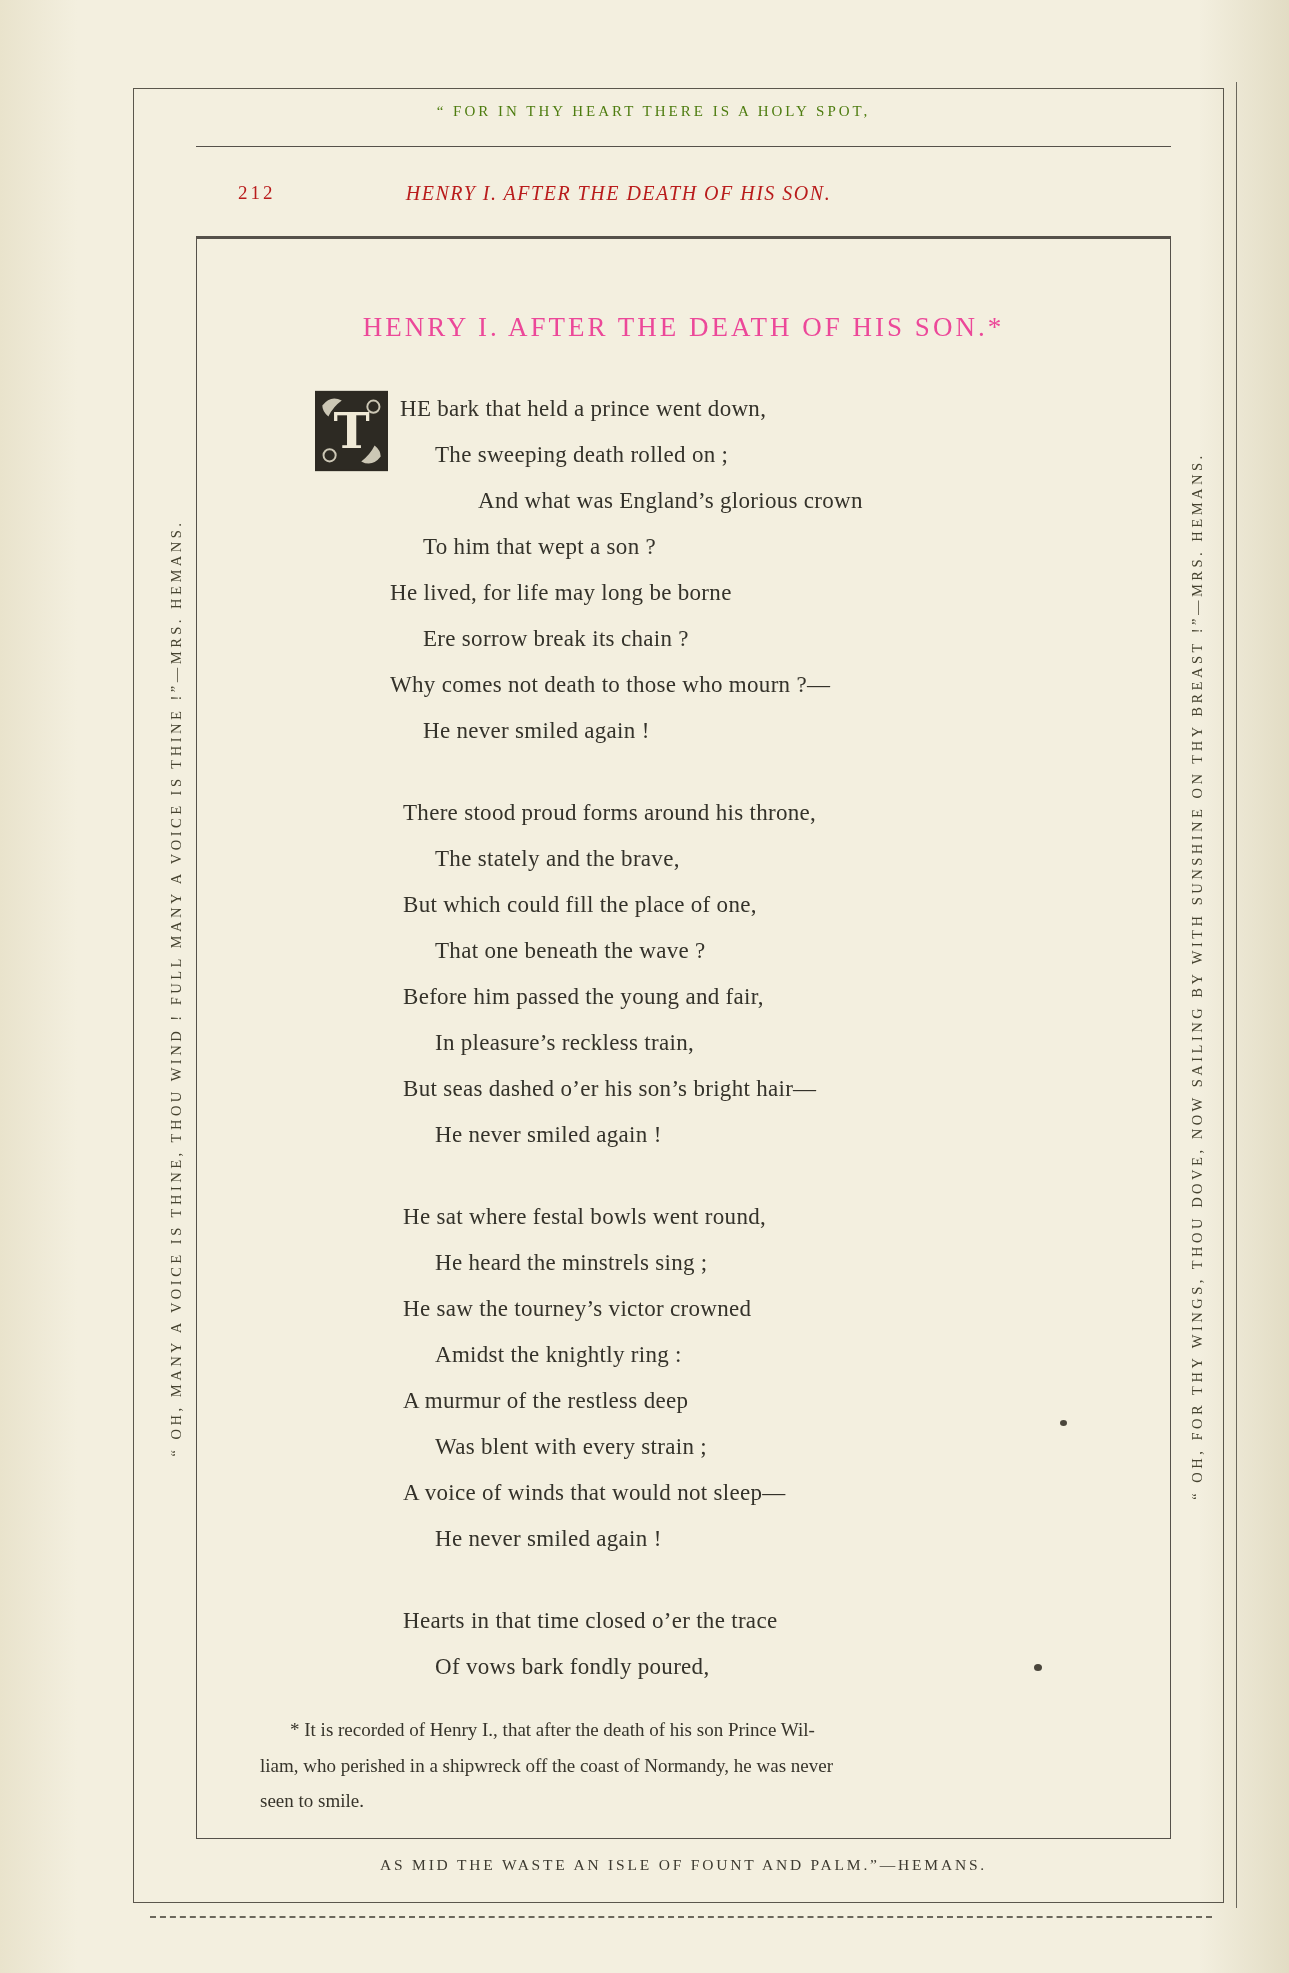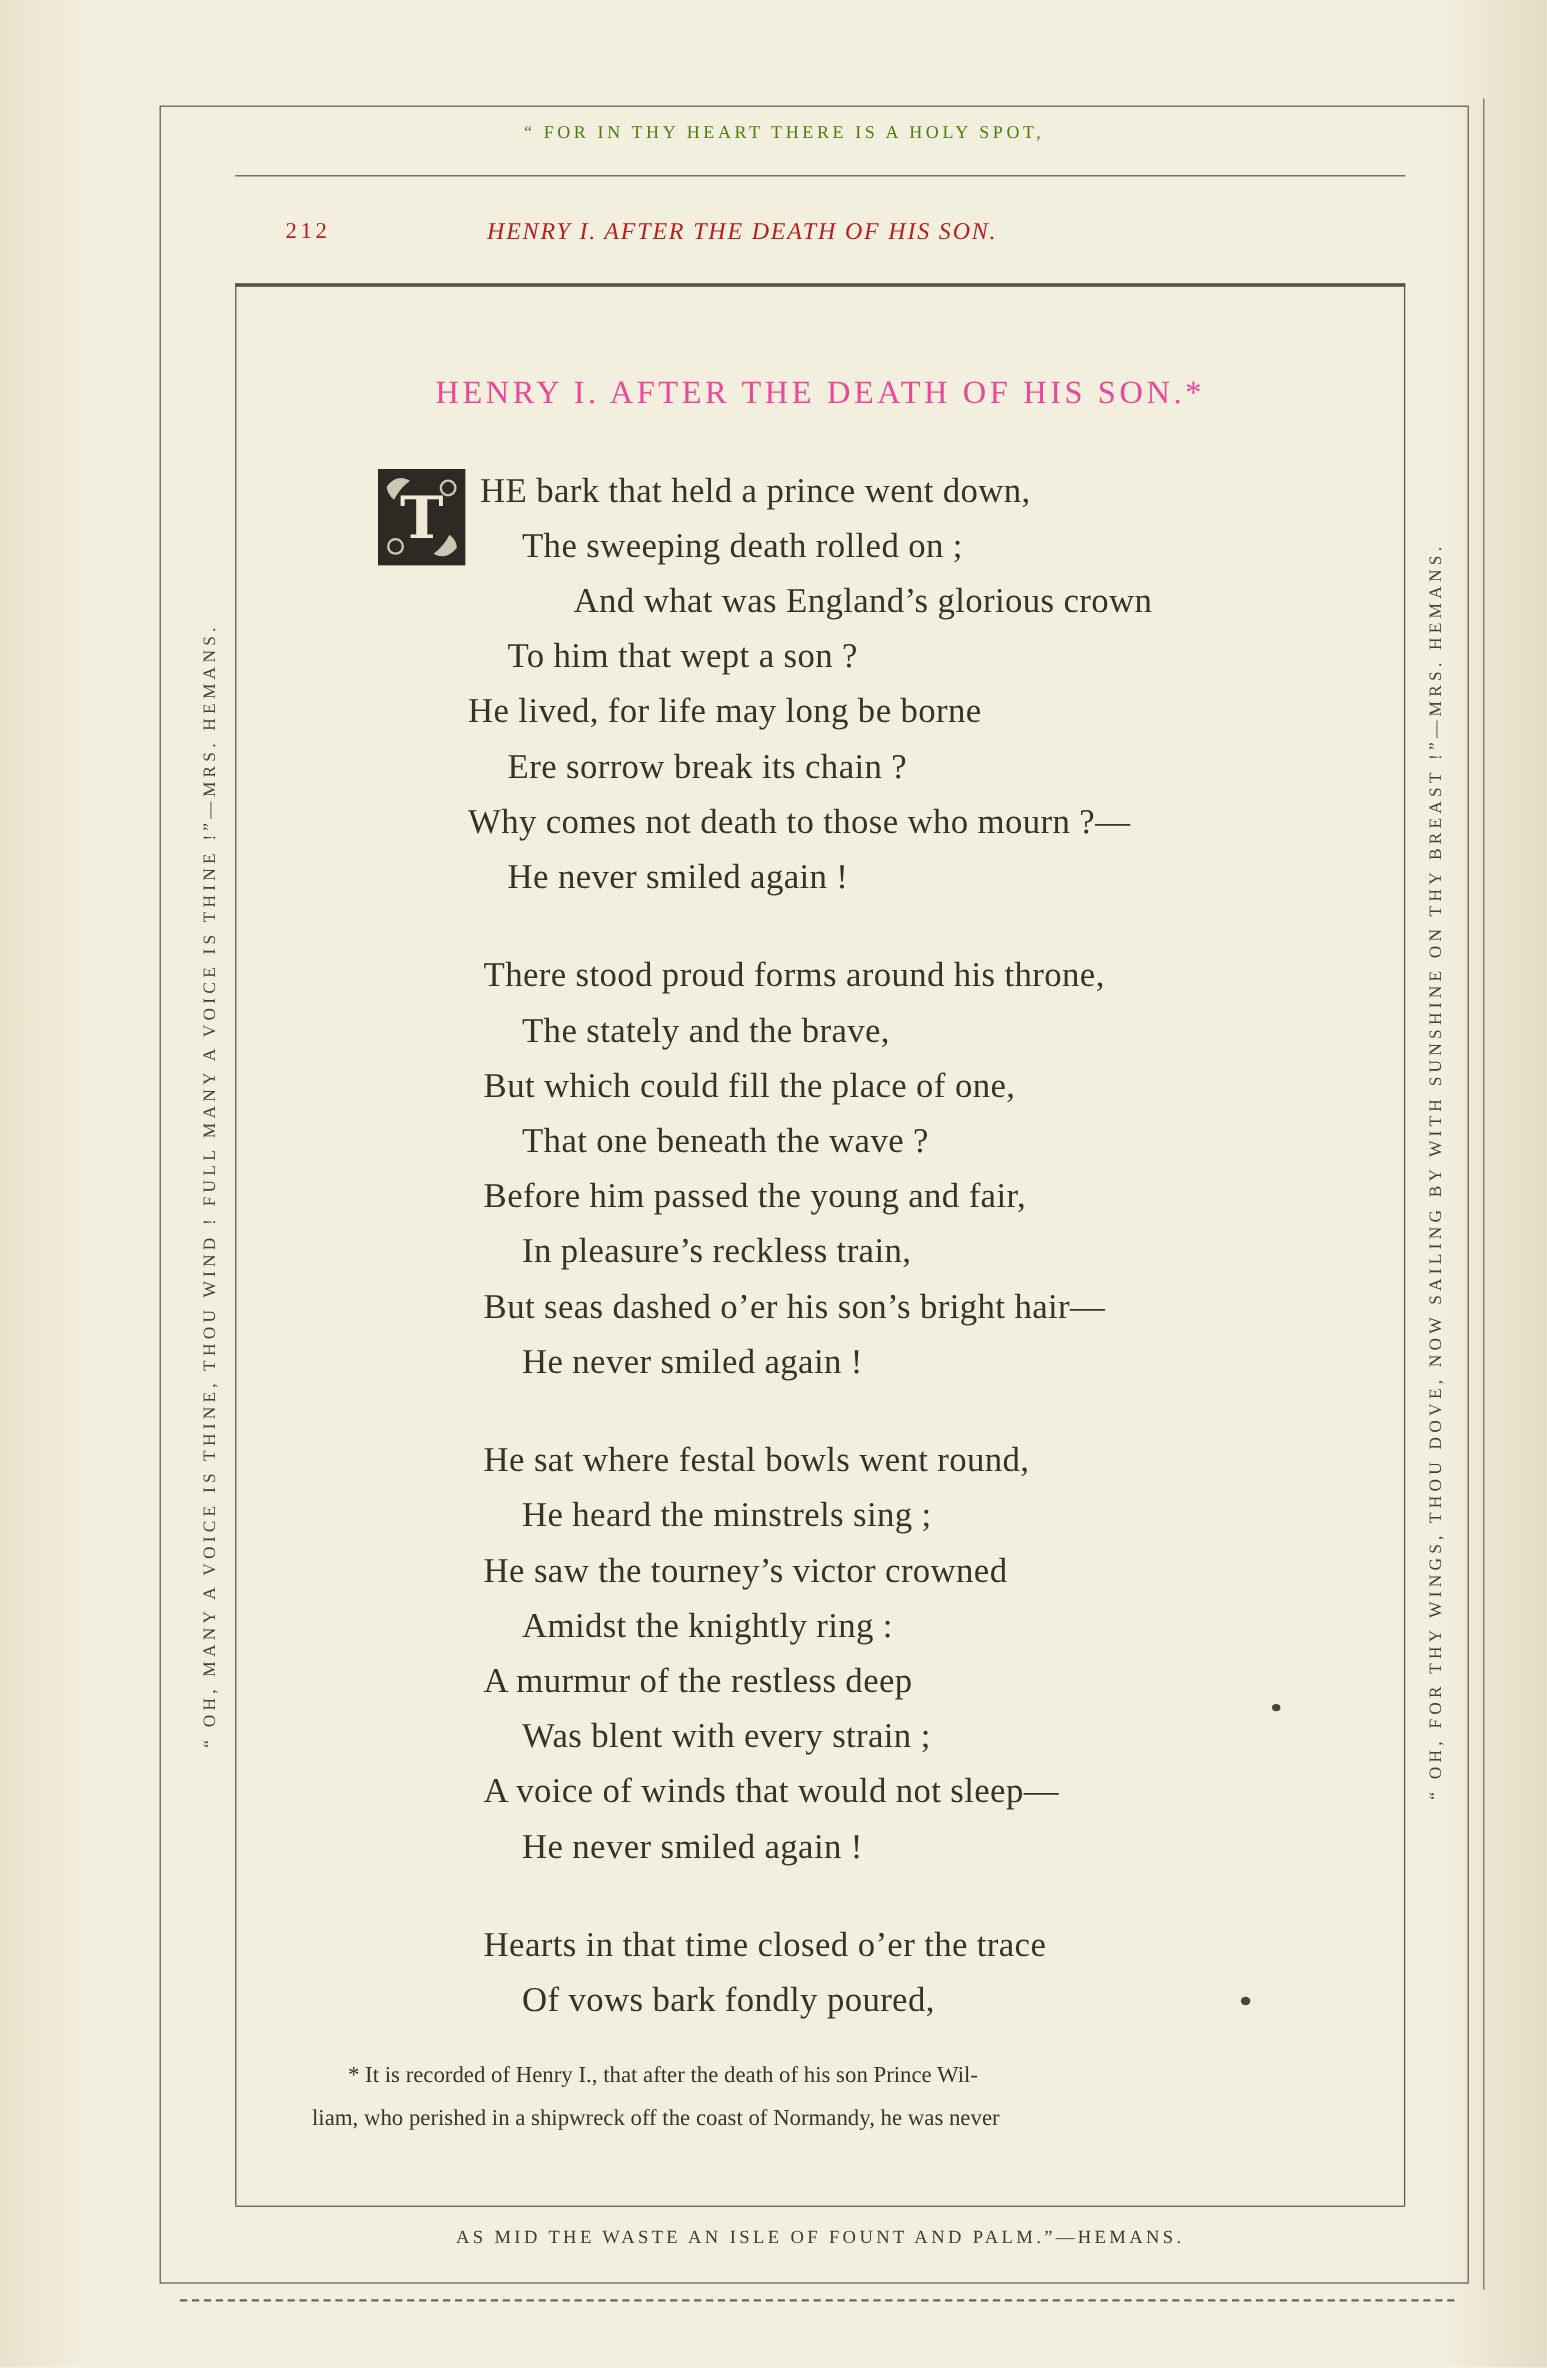--- a/index.html
+++ b/index.html
@@ -27,21 +27,21 @@
   .running-head{left:196px;top:182px;width:975px;text-align:center;padding-right:130px;box-sizing:border-box;
     font-size:20px;font-style:italic;letter-spacing:1.5px;color:#b91c1c;}
   .pgnum{position:absolute;left:42px;top:0;font-style:normal;letter-spacing:3px;font-size:19px;}
   
   .poem-title{left:196px;top:312px;width:975px;margin:0;text-align:center;
     font-size:27px;font-weight:normal;letter-spacing:3px;color:#ec4899;}
   
   .drop-cap{left:315px;top:390px;width:73px;height:82px;}
   .drop-cap svg{display:block;width:73px;height:82px;}
   
-  .poem{left:390px;top:386px;width:790px;font-size:29px;line-height:46px;letter-spacing:0.3px;color:#34322a;}
+  .poem{left:390px;top:386px;width:790px;font-size:23px;line-height:46px;letter-spacing:0.3px;color:#34322a;}
   .stanza{margin:0 0 36px 0;}
   .ln{white-space:nowrap;}
   .ind-a{padding-left:0;}
   .ind-b{padding-left:33px;}
   .ind-c{padding-left:13px;}
   .ind-d{padding-left:45px;}
   .dc-1{padding-left:10px;}
   .dc-3{padding-left:88px;}
   
   .footnote{left:260px;top:1712px;width:905px;font-size:19px;line-height:35.5px;color:#37342b;}
@@ -125,20 +125,21 @@
     </div>
     <div class="stanza">
       <div class="ln ind-c">Hearts in that time closed o’er the trace</div>
       <div class="ln ind-d">Of vows bark fondly poured,</div>
     </div>
   </div>
 
   <div class="abs footnote">
     <div class="fn-line first">* It is recorded of Henry I., that after the death of his son Prince Wil-</div>
     <div class="fn-line">liam, who perished in a shipwreck off the coast of Normandy, he was never</div>
+    <div class="fn-line">seen to smile.</div>
   </div>
 
   <div class="abs rule rule-c"></div>
   <div class="abs footer-quote">AS MID THE WASTE AN ISLE OF FOUNT AND PALM.”—HEMANS.</div>
   <div class="abs dash-bottom"></div>
 
   <div class="abs vert vert-left">“ OH, MANY A VOICE IS THINE, THOU WIND ! FULL MANY A VOICE IS THINE !”—MRS. HEMANS.</div>
   <div class="abs vert vert-right">“ OH, FOR THY WINGS, THOU DOVE, NOW SAILING BY WITH SUNSHINE ON THY BREAST !”—MRS. HEMANS.</div>
 
   <div class="abs speck speck-1"></div>

